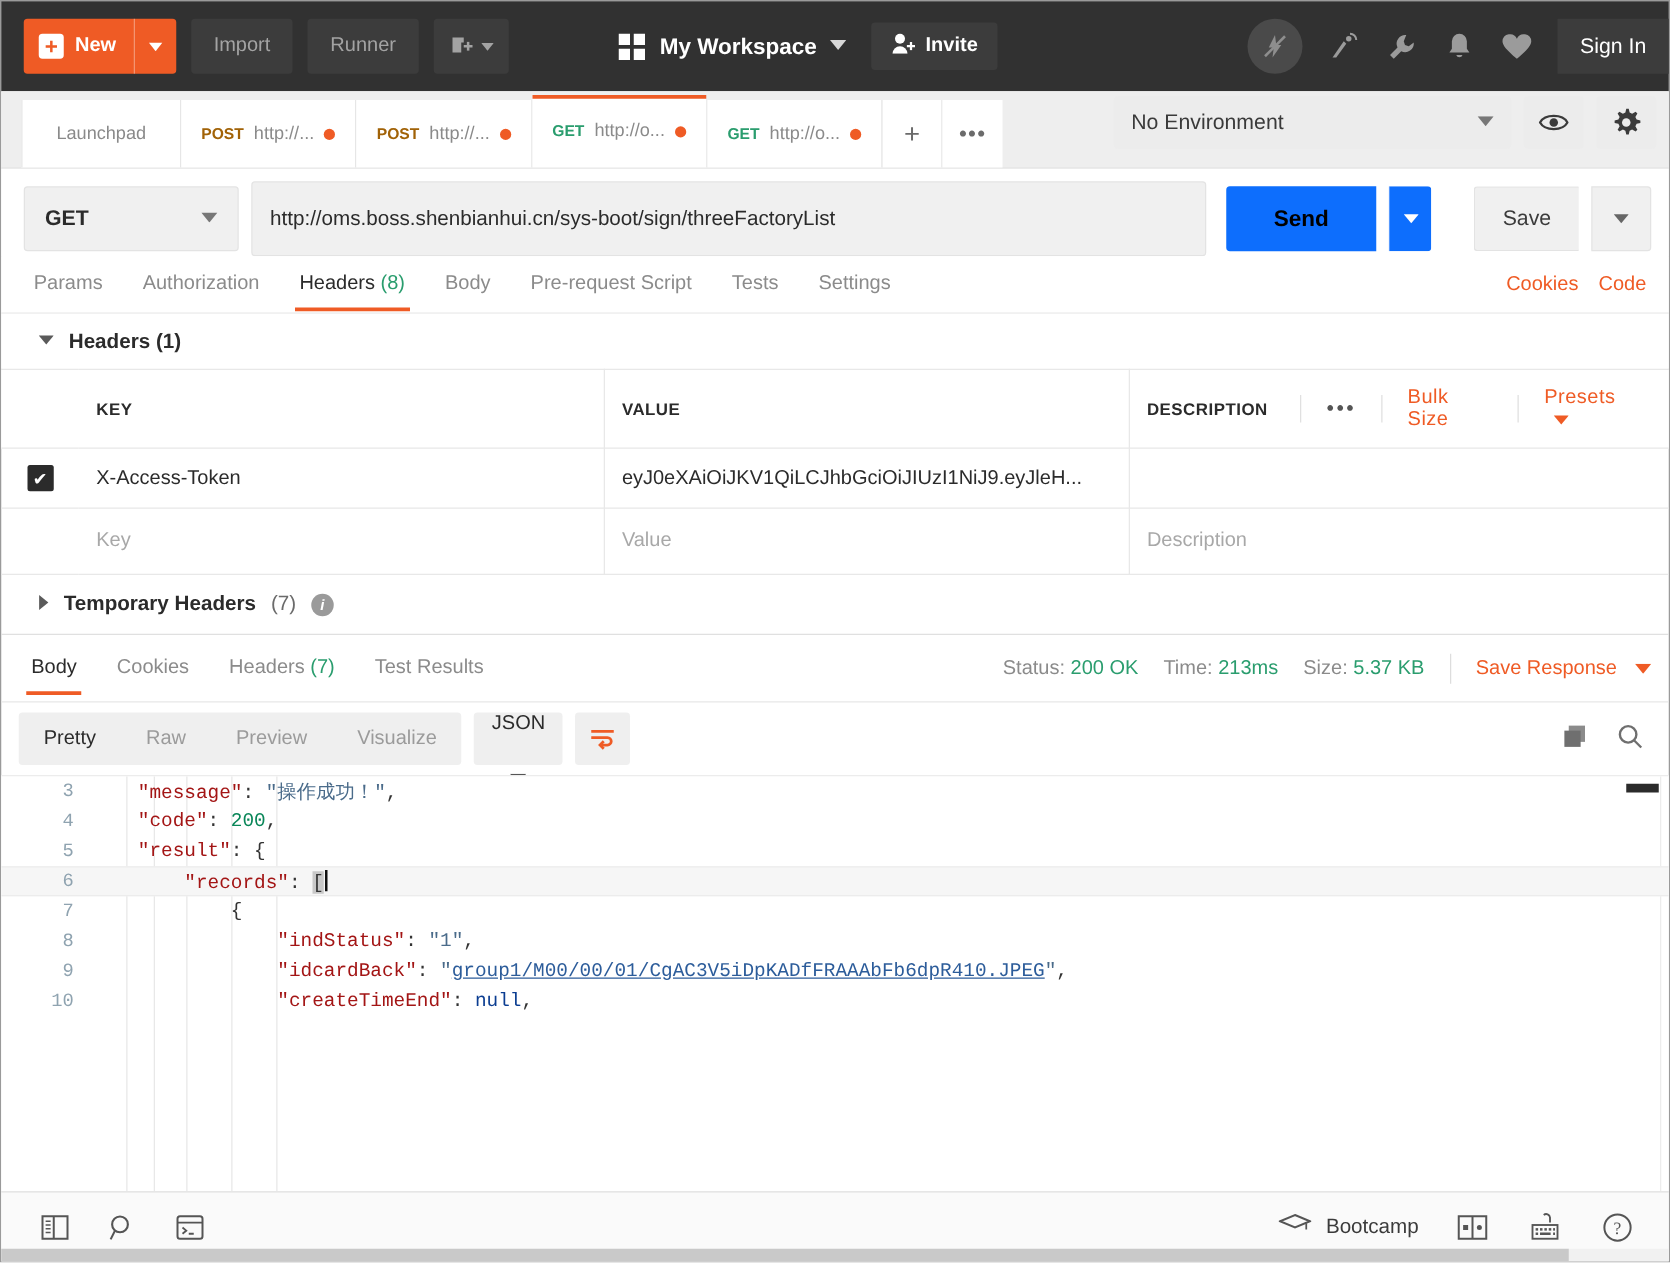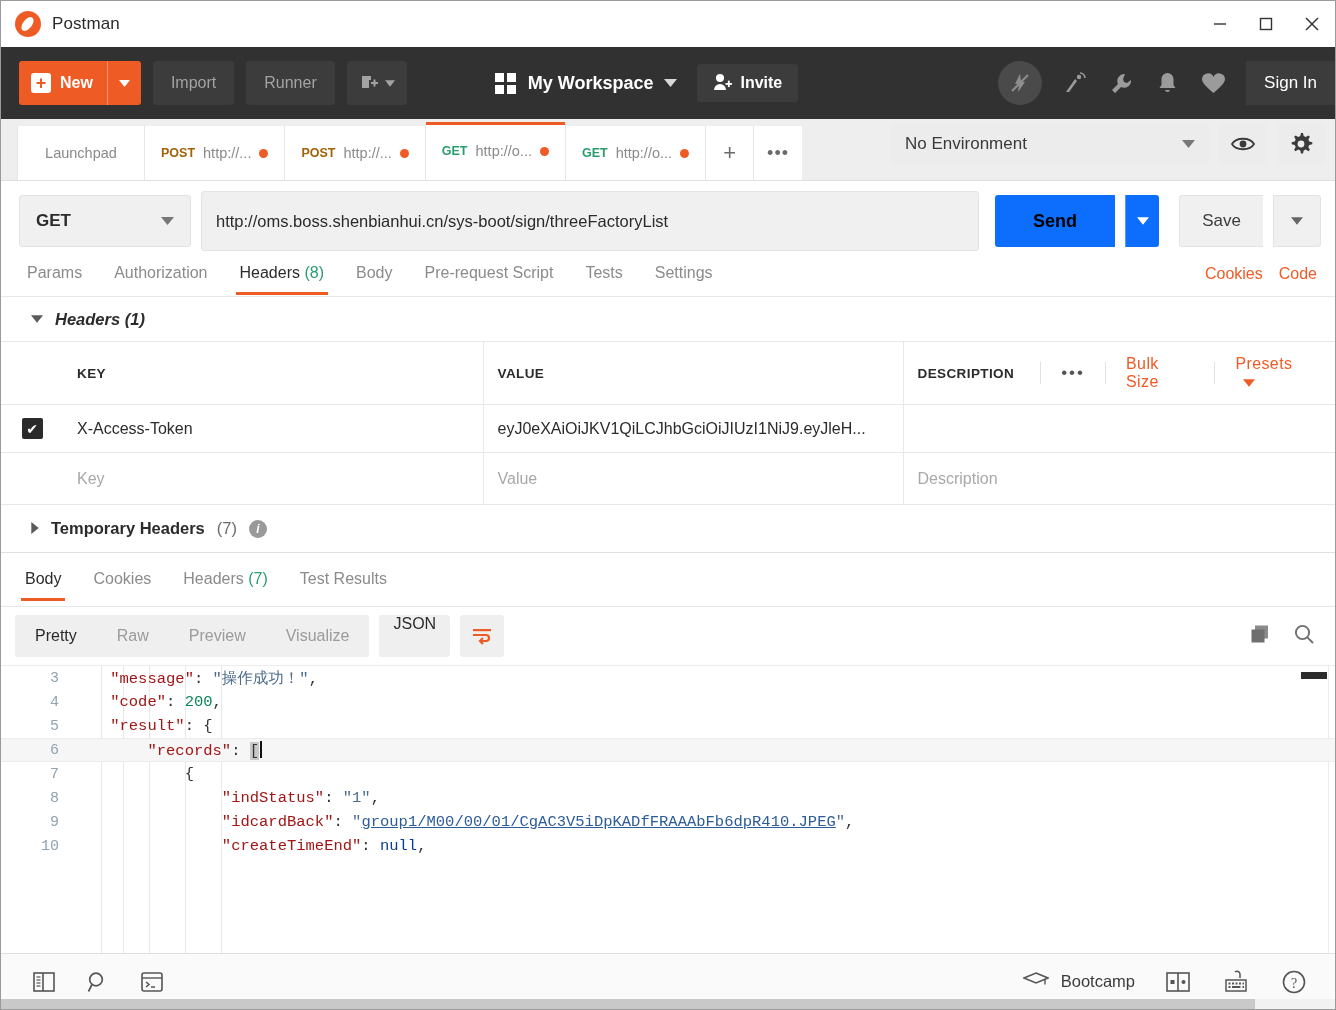--- a/index.html
+++ b/index.html
@@ -199,21 +199,21 @@
   .btn-send-caret {
     width: 34px; height: 52px; background: #0d6efd; color: #fff;
     border-left: 1px solid rgba(255,255,255,.3);
     border-radius: 0 3px 3px 0;
     display: flex; align-items: center; justify-content: center;
   }
   .btn-save {
     width: 84px; height: 52px; background: #f0f0f0; color: #3b3b3b;
     border: 1px solid #e3e3e3; border-right: none; border-radius: 3px 0 0 3px;
     display: flex; align-items: center; justify-content: center;
-    font-size: 17px; margin-left: 10px;
+    font-size: 17px; margin-left: 24px;
   }
   .btn-save-caret {
     width: 48px; height: 52px; background: #f0f0f0;
     border: 1px solid #e3e3e3; border-radius: 0 3px 3px 0;
     display: flex; align-items: center; justify-content: center; color: #555;
   }
 
   
   .reqtabs {
     flex: 0 0 46px; display: flex; align-items: center;
@@ -231,21 +231,20 @@
   }
   .rtab .cnt { color: #2a9d6e; }
   .reqtabs-right { margin-left: auto; display: flex; gap: 16px; padding-right: 4px; }
   .link-orange { color: #ef5b25; font-size: 16px; }
 
   
   .headers-title {
     flex: 0 0 44px; display: flex; align-items: center; gap: 12px;
     padding-left: 30px; font-size: 16.5px; color: #2b2b2b; font-weight: bold;
     background: #fff;
-    font-style: italic;
   }
   .tri { font-size: 11px; color: #5a5a5a; }
   .hdr-table { width: 100%; border-collapse: collapse; font-size: 16px; }
   .hdr-table th {
     text-align: left; font-size: 13.5px; font-weight: bold; color: #2b2b2b;
     letter-spacing: .4px; padding: 13px 0 13px 14px;
     border-top: 1px solid #e8e8e8; border-bottom: 1px solid #e8e8e8;
     background: #fff;
   }
   .hdr-table td {
@@ -359,42 +358,20 @@
     position: absolute; left: 0; right: 0; bottom: 0; height: 10px; background: #f1f1f1;
   }
   .hscroll i { display: block; height: 10px; width: 94%; background: #c9c9c9; }
   .sb-wrap { position: relative; }
 </style>
 </head>
 <body>
 
 <div class="app">
 
-  <div class="titlebar">
-    <div class="pm-logo"></div>
-    <div class="title-text">Postman</div>
-    <div class="win-btns">
-      <div class="win-btn">
-        <svg width="18" height="18" viewBox="0 0 18 18">
-            <line x1="3" y1="9" x2="15" y2="9" stroke="#333" stroke-width="1.4"></line>
-          </svg>
-      </div>
-      <div class="win-btn">
-        <svg width="18" height="18" viewBox="0 0 18 18">
-            <rect x="3.5" y="3.5" width="11" height="11" fill="none" stroke="#333" stroke-width="1.4"></rect>
-          </svg>
-      </div>
-      <div class="win-btn">
-        <svg width="20" height="20" viewBox="0 0 20 20">
-            <line x1="4" y1="4" x2="16" y2="16" stroke="#333" stroke-width="1.5"></line>
-            <line x1="16" y1="4" x2="4" y2="16" stroke="#333" stroke-width="1.5"></line>
-          </svg>
-      </div>
-    </div>
-  </div>
 
 
   <div class="toolbar">
     <div class="btn-new">
       <span class="plus-box">+</span>
       <span class="lbl">New</span>
       <span class="caret-sep">
         <svg width="11" height="7" viewBox="0 0 11 7">
             <path d="M0 0 L11 0 L5.5 7 Z" fill="#fff"></path>
           </svg>
@@ -629,20 +606,43 @@
   </div>
 
   <div class="resp-tabs">
     <div class="rtab active"><span>Body</span></div>
     <div class="rtab"><span>Cookies</span></div>
     <div class="rtab">
       <span>Headers</span>
       <span class="cnt">(7)</span>
     </div>
     <div class="rtab"><span>Test Results</span></div>
+    <div class="resp-right">
+      <span class="meta">
+        <span>Status:</span>
+        <b>200 OK</b>
+      </span>
+      <span class="meta">
+        <span>Time:</span>
+        <b>213ms</b>
+      </span>
+      <span class="meta">
+        <span>Size:</span>
+        <b>5.37 KB</b>
+      </span>
+      <span class="meta-sep"></span>
+      <span class="link-orange">
+        <span>Save Response</span>
+        <span>
+          <svg width="13" height="8" viewBox="0 0 13 8" style="margin-left:10px">
+              <path d="M0 0 L13 0 L6.5 8 Z" fill="#ef5b25"></path>
+            </svg>
+        </span>
+      </span>
+    </div>
   </div>
 
   <div class="fmt-bar">
     <div class="fmt-group">
       <span class="fmt-item active">Pretty</span>
       <span class="fmt-item">Raw</span>
       <span class="fmt-item">Preview</span>
       <span class="fmt-item">Visualize</span>
     </div>
     <div class="json-sel">

